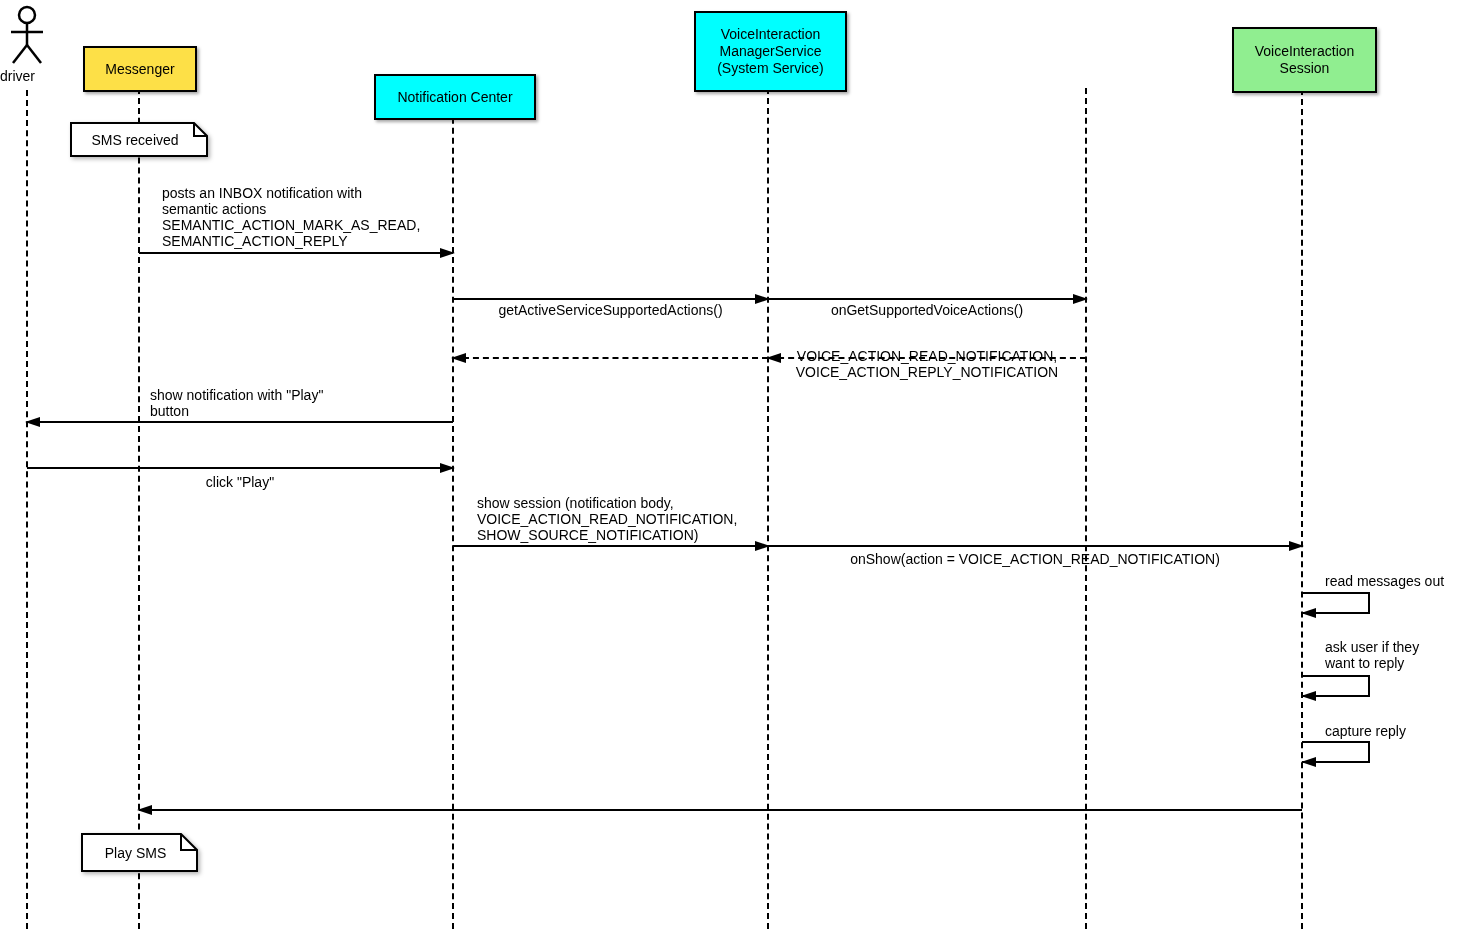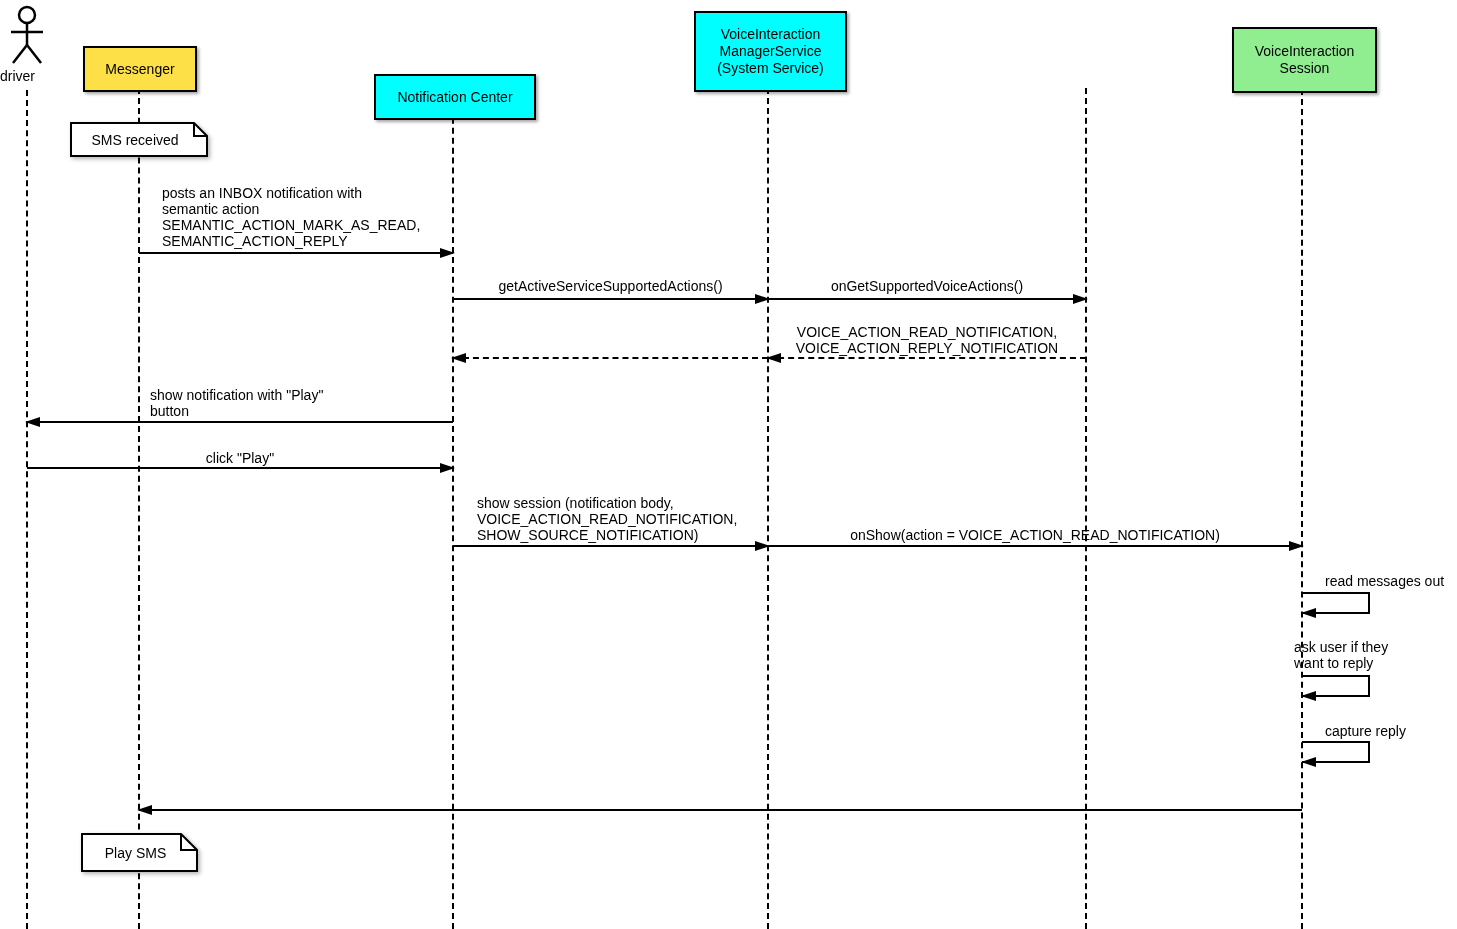--- a/index.html
+++ b/index.html
@@ -13,21 +13,21 @@
     border:2px solid #000;box-shadow:2px 2px 3px rgba(0,0,0,0.35);
     text-align:center;white-space:pre-line;line-height:17px;
   }
   .note{position:absolute;}
   .note svg{position:absolute;left:0;top:0;filter:drop-shadow(2px 2px 2px rgba(0,0,0,0.3));}
   .note .note-text{
     position:absolute;inset:0;display:flex;align-items:center;justify-content:center;
     padding-right:8px;
   }
   .msg-label{position:absolute;white-space:pre-line;line-height:16px;}
-  .msg-label.center{text-align:center;}
+  .msg-label.center{text-align:center;margin-top:24px;}
   .line{position:absolute;height:0;border-top:2px solid #000;}
   .line.dashed{border-top-style:dashed;}
   .head{position:absolute;width:0;height:0;top:-6px;}
   .head.r{right:-2px;border-left:15px solid #000;border-top:5px solid transparent;border-bottom:5px solid transparent;}
   .head.l{left:-2px;border-right:15px solid #000;border-top:5px solid transparent;border-bottom:5px solid transparent;}
   .selfloop{
     position:absolute;width:66px;height:18px;
     border-top:2px solid #000;border-right:2px solid #000;border-bottom:2px solid #000;
   }
   .selfloop .head.l{left:-1px;top:14px;}
@@ -73,21 +73,21 @@
 
   <div class="note" style="left:70px;top:122px;width:138px;height:35px;">
     <svg width="138" height="35" viewBox="0 0 138 35">
       <path d="M1,1 H124 L137,14 V34 H1 Z" fill="#ffffff" stroke="#000" stroke-width="2"></path>
       <path d="M124,1 V14 H137" fill="none" stroke="#000" stroke-width="2"></path>
     </svg>
     <div class="note-text">SMS received</div>
   </div>
 
   <div class="msg-label" style="left:162px;top:185px;">posts an INBOX notification with
-semantic action
+semantic actions
 SEMANTIC_ACTION_MARK_AS_READ,
 SEMANTIC_ACTION_REPLY</div>
   <div class="line" style="left:139px;top:252px;width:314px;">
       <span class="head r"></span>
     </div>
 
   <div class="msg-label center" style="left:453px;top:278px;width:315px;">getActiveServiceSupportedActions()</div>
   <div class="line" style="left:453px;top:298px;width:315px;">
       <span class="head r"></span>
     </div>
@@ -127,21 +127,21 @@
   <div class="msg-label center" style="left:768px;top:527px;width:534px;">onShow(action = VOICE_ACTION_READ_NOTIFICATION)</div>
   <div class="line" style="left:768px;top:545px;width:534px;">
       <span class="head r"></span>
     </div>
 
   <div class="msg-label" style="left:1325px;top:573px;">read messages out</div>
   <div class="selfloop" style="left:1302px;top:592px;">
       <span class="head l"></span>
     </div>
 
-  <div class="msg-label" style="left:1294px;top:639px;">ask user if they
+  <div class="msg-label" style="left:1325px;top:639px;">ask user if they
 want to reply</div>
   <div class="selfloop" style="left:1302px;top:675px;">
       <span class="head l"></span>
     </div>
 
   <div class="msg-label" style="left:1325px;top:723px;">capture reply</div>
   <div class="selfloop" style="left:1302px;top:741px;">
       <span class="head l"></span>
     </div>
 

